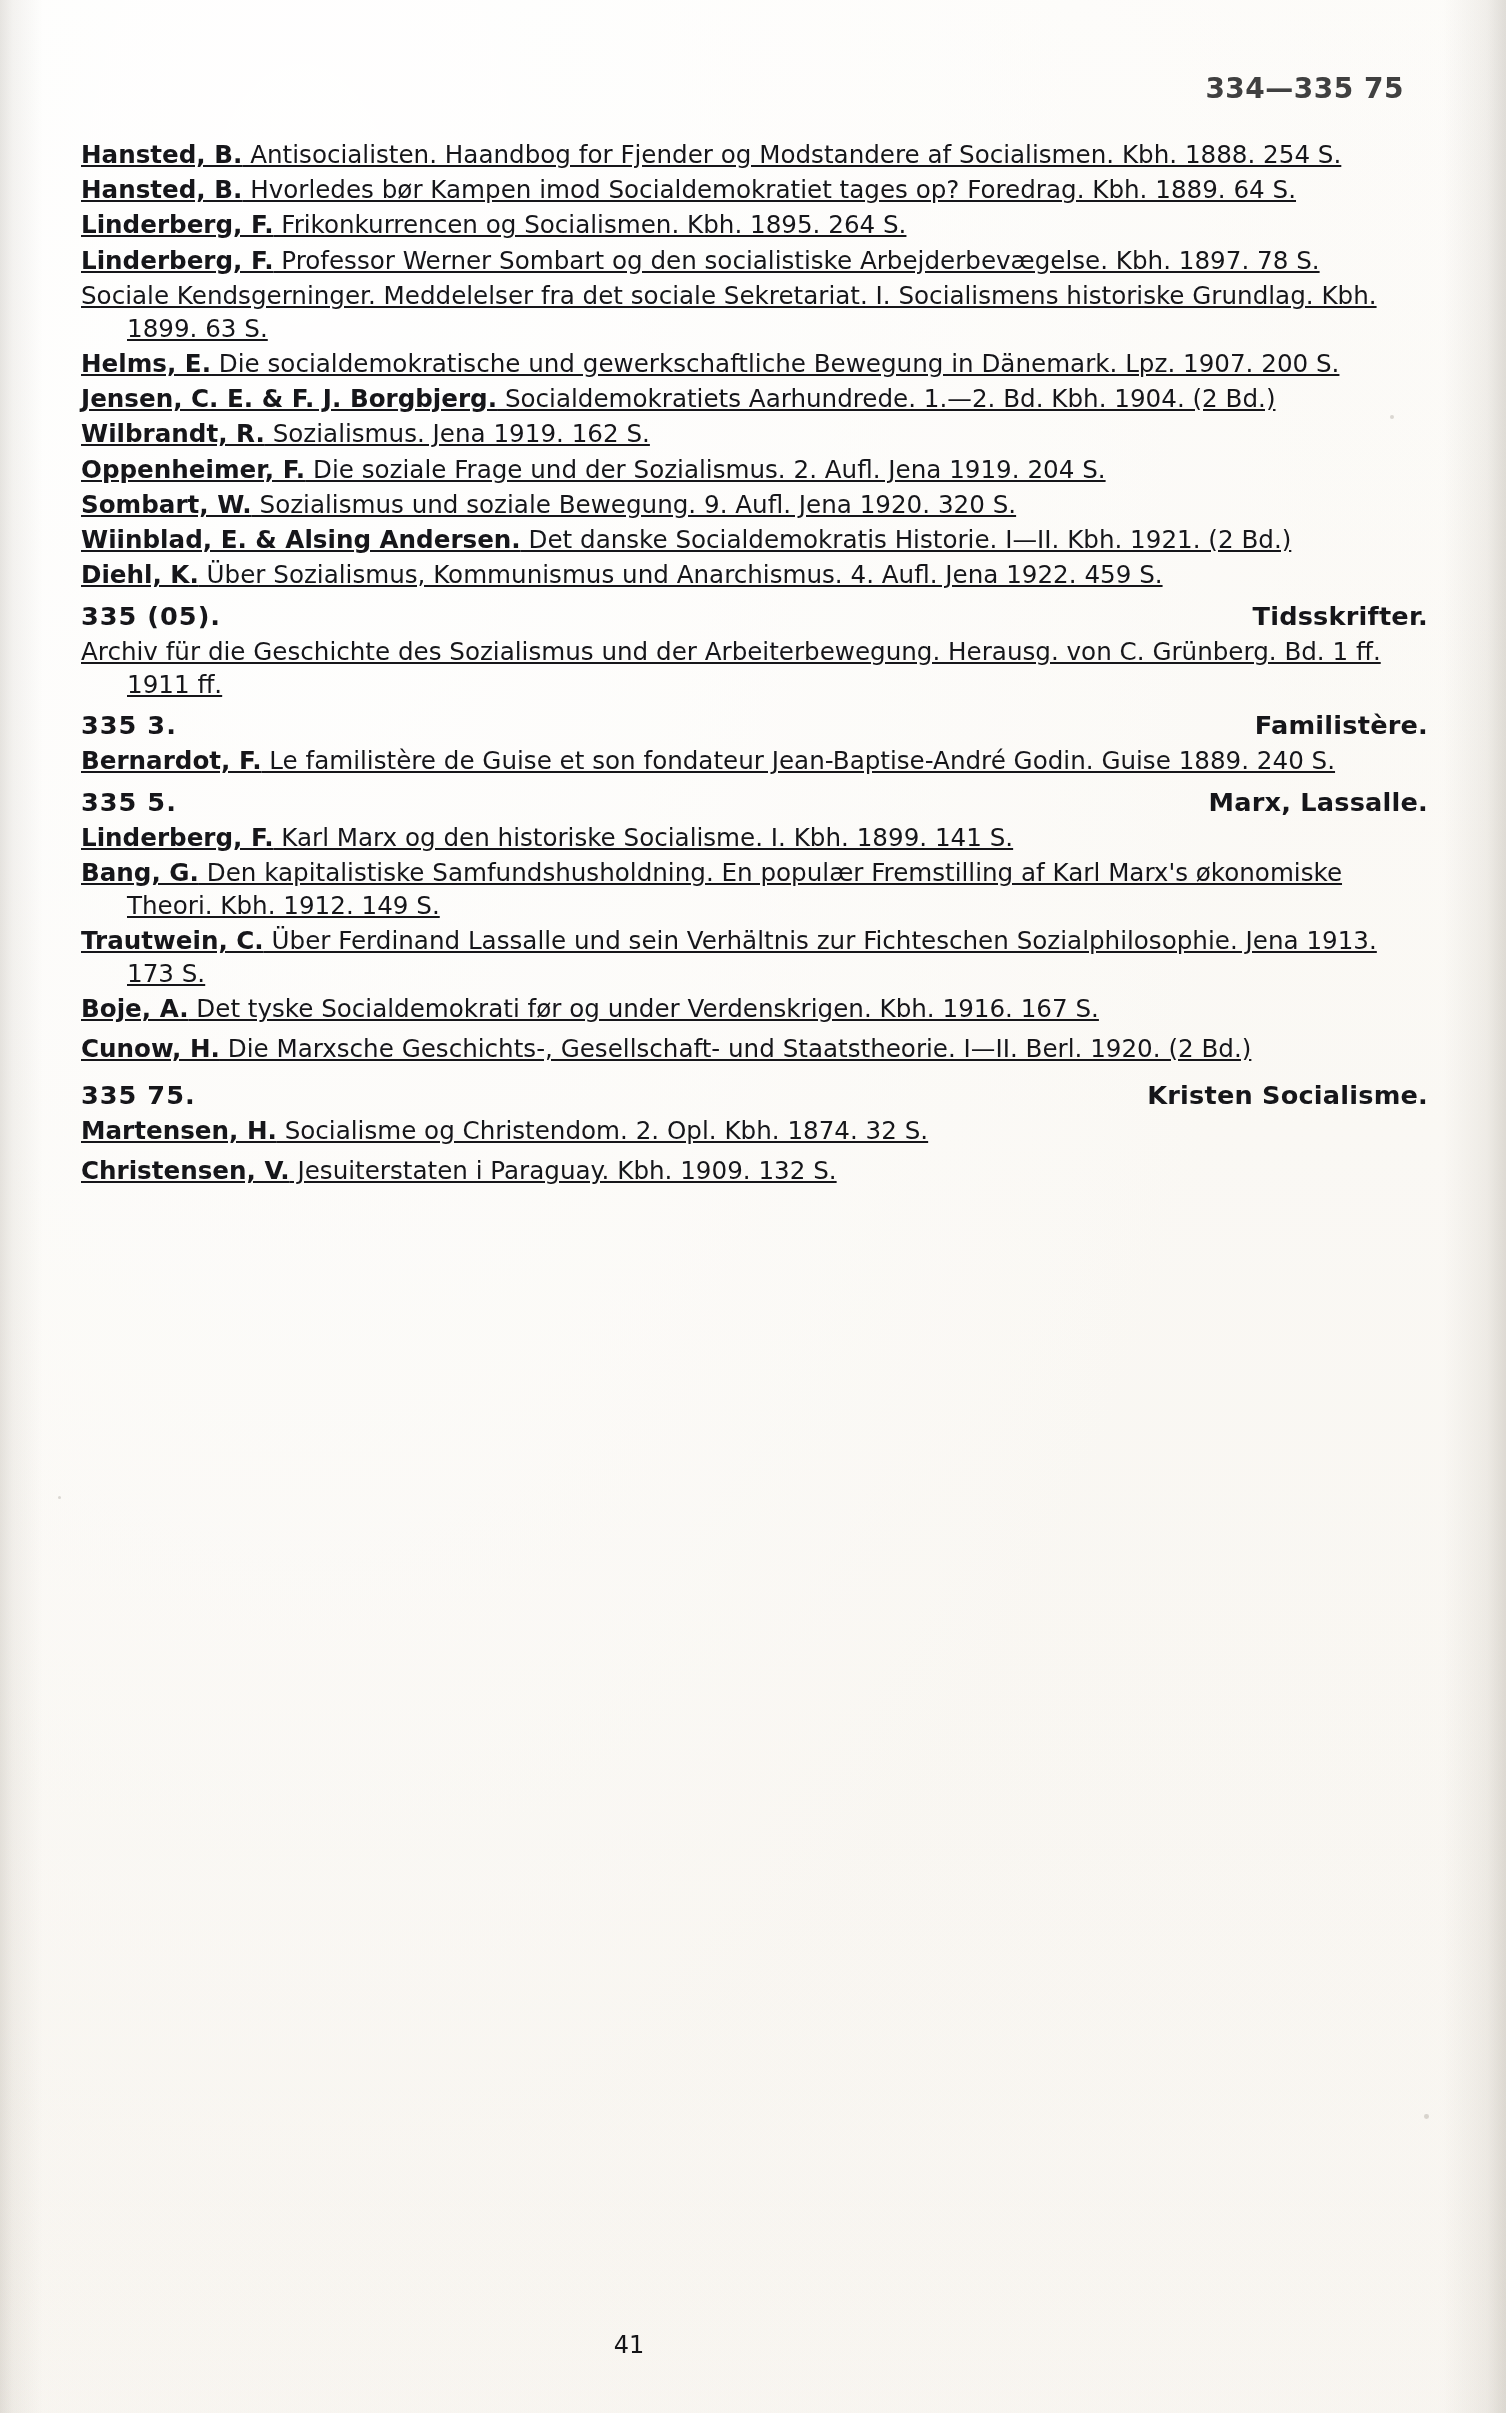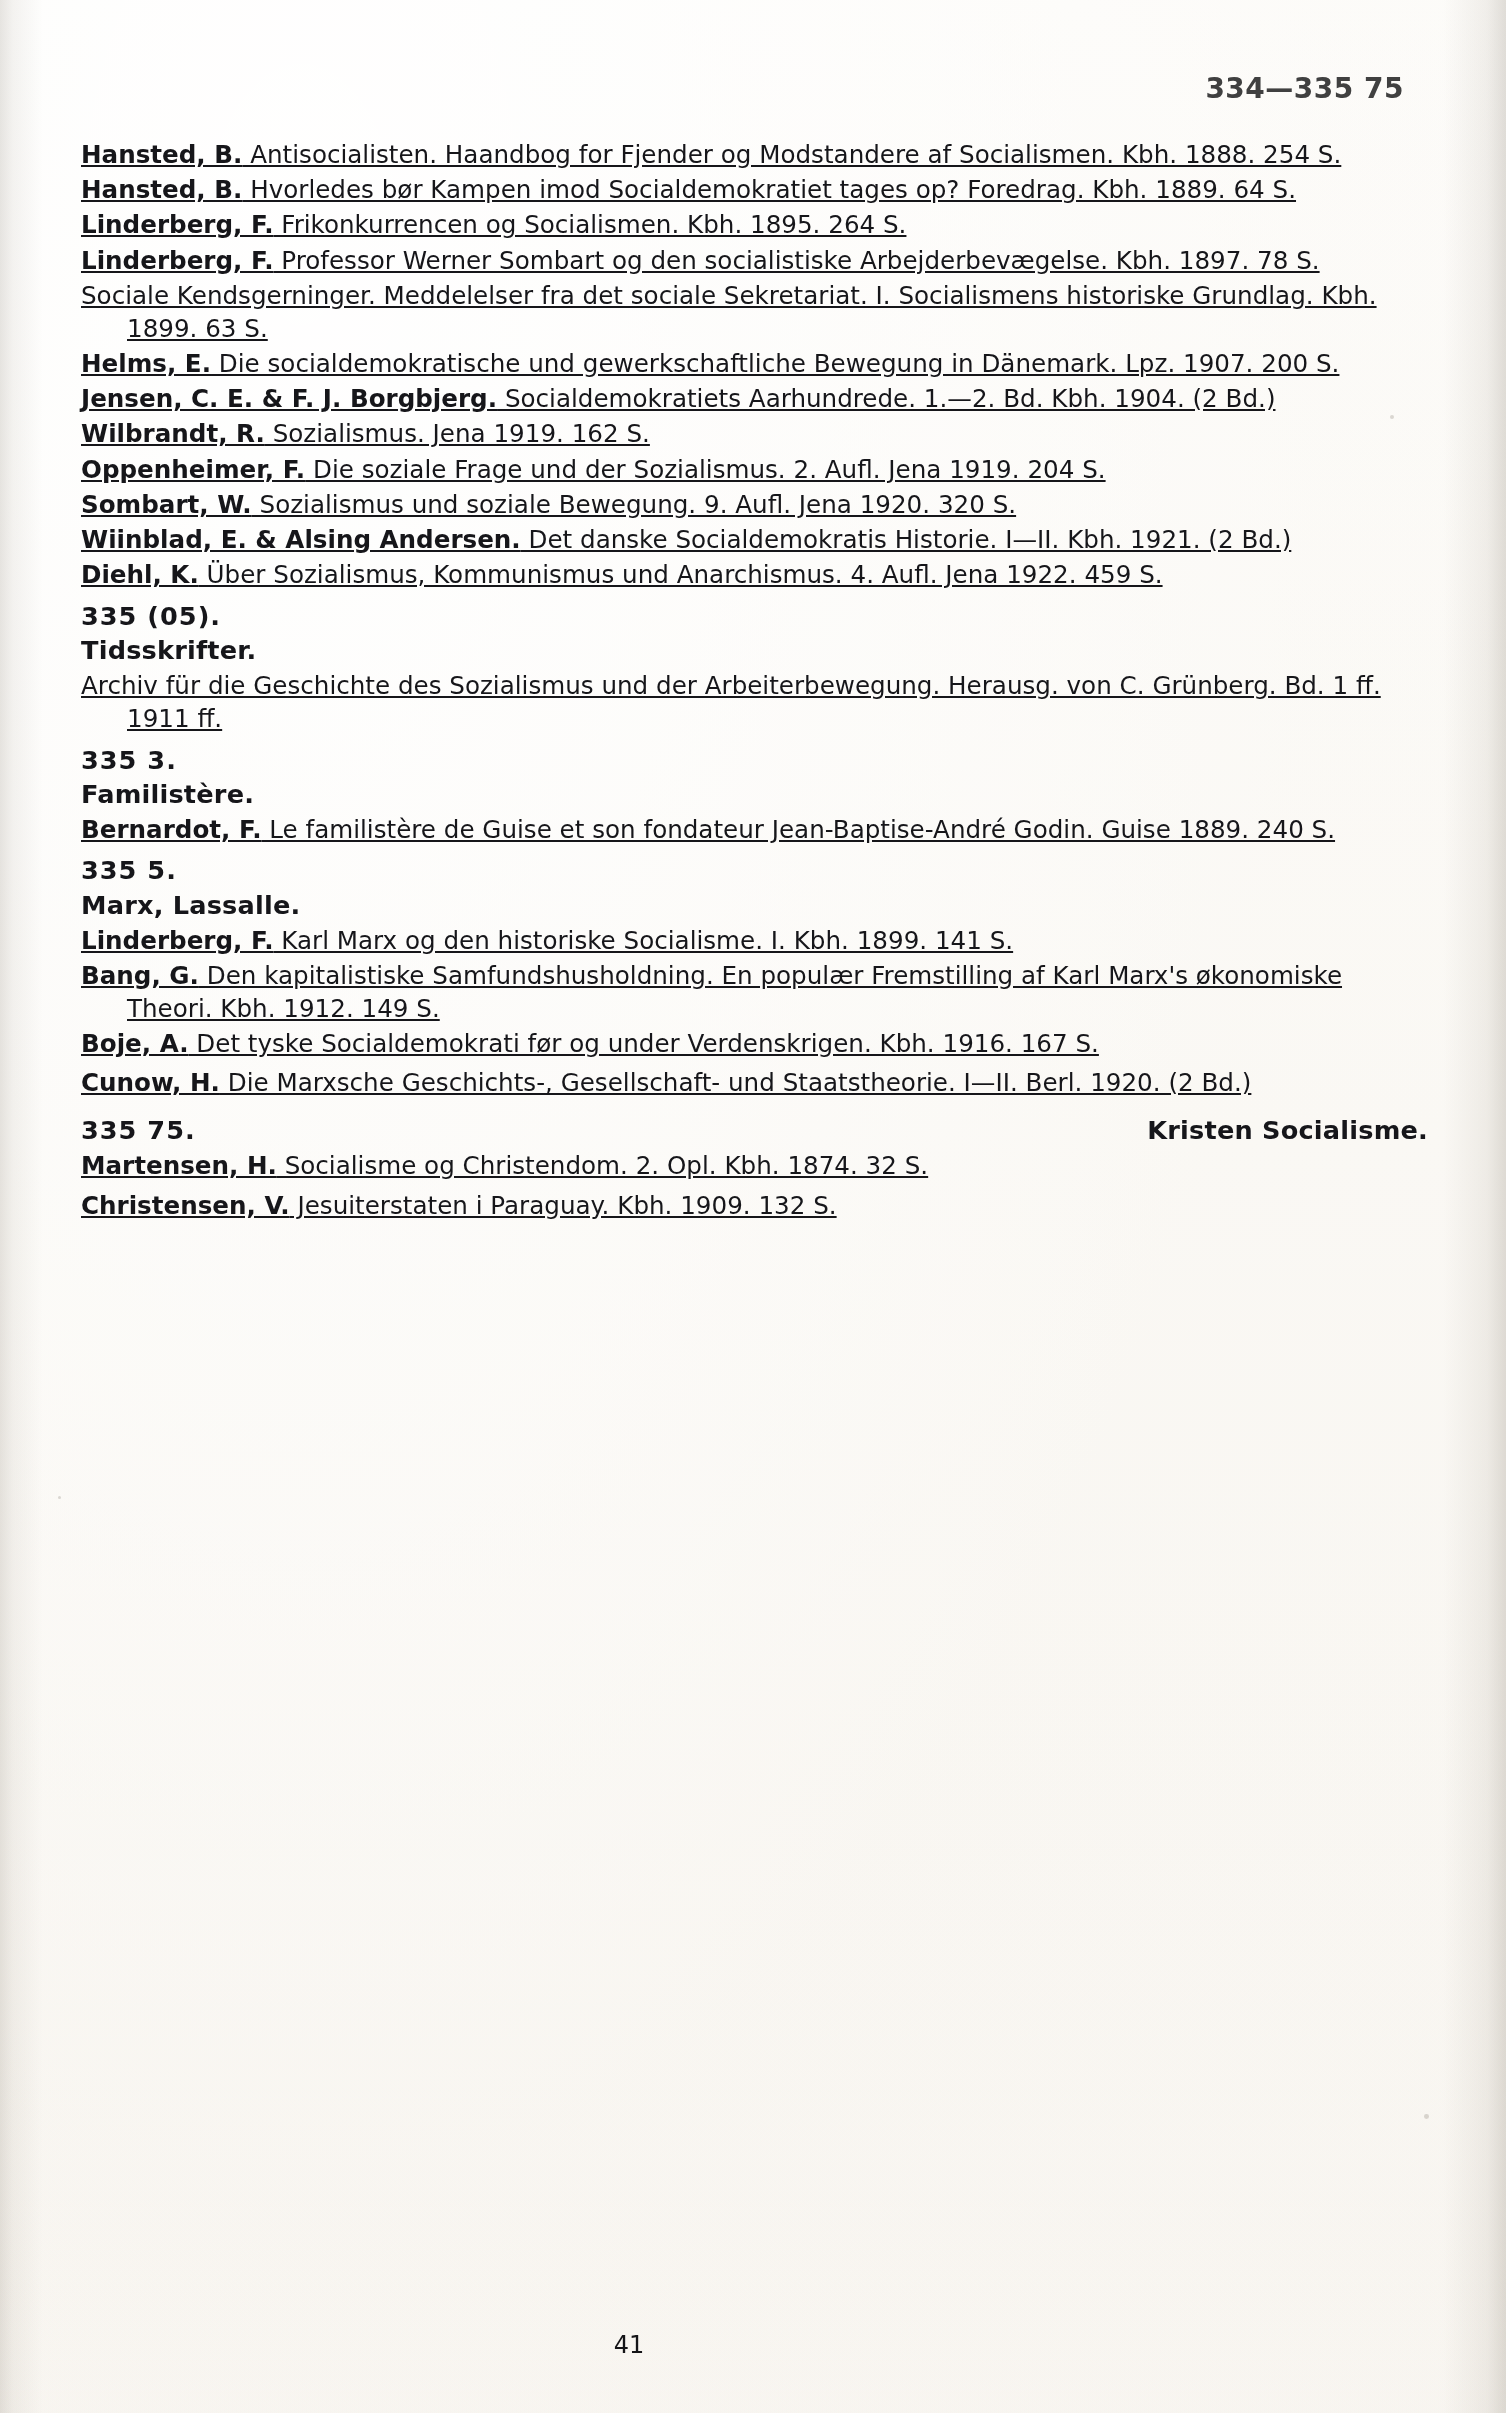--- a/index.html
+++ b/index.html
@@ -75,21 +75,20 @@
     letter-spacing: 0.2px;
   }
   .section-head .num {
     letter-spacing: 1px;
   }
   .section-head .title {
     letter-spacing: 0.2px;
   }
   .spaced-block {
     margin-top: 6.8px;
-    flex-direction: column;
   }
   .page-number {
     position: absolute;
     left: 0;
     top: 2331px;
     width: 1258px;
     text-align: center;
     font-size: 24px;
     color: #141417;
   }
@@ -160,20 +159,21 @@
         <span class="title">Familistère.</span>
       </div>
       <div class="entry hang"><span class="author">Bernardot, F.</span><span class="line-body"> Le familistère de Guise et son fondateur Jean-Baptise-André Godin. Guise 1889. 240 S.</span></div>
 
       <div class="section-head spaced-block">
         <span class="num">335 5.</span>
         <span class="title">Marx, Lassalle.</span>
       </div>
       <div class="entry hang"><span class="author">Linderberg, F.</span><span class="line-body"> Karl Marx og den historiske Socialisme. I. Kbh. 1899. 141 S.</span></div>
       <div class="entry hang"><span class="author">Bang, G.</span><span class="line-body"> Den kapitalistiske Samfundshusholdning. En populær Fremstilling af Karl Marx's økonomiske Theori. Kbh. 1912. 149 S.</span></div>
+      <div class="entry hang"><span class="author">Trautwein, C.</span><span class="line-body"> Über Ferdinand Lassalle und sein Verhältnis zur Fichteschen Sozialphilosophie. Jena 1913. 173 S.</span></div>
       <div class="entry hang"><span class="author">Boje, A.</span><span class="line-body"> Det tyske Socialdemokrati før og under Verdenskrigen. Kbh. 1916. 167 S.</span></div>
       <div class="entry hang spaced-block"><span class="author">Cunow, H.</span><span class="line-body"> Die Marxsche Geschichts-, Gesellschaft- und Staatstheorie. I—II. Berl. 1920. (2 Bd.)</span></div>
 
       <div class="section-head">
         <span class="num">335 75.</span>
         <span class="title">Kristen Socialisme.</span>
       </div>
       <div class="entry hang"><span class="author">Martensen, H.</span><span class="line-body"> Socialisme og Christendom. 2. Opl. Kbh. 1874. 32 S.</span></div>
       <div class="entry hang spaced-block"><span class="author">Christensen, V.</span><span class="line-body"> Jesuiterstaten i Paraguay. Kbh. 1909. 132 S.</span></div>
 

